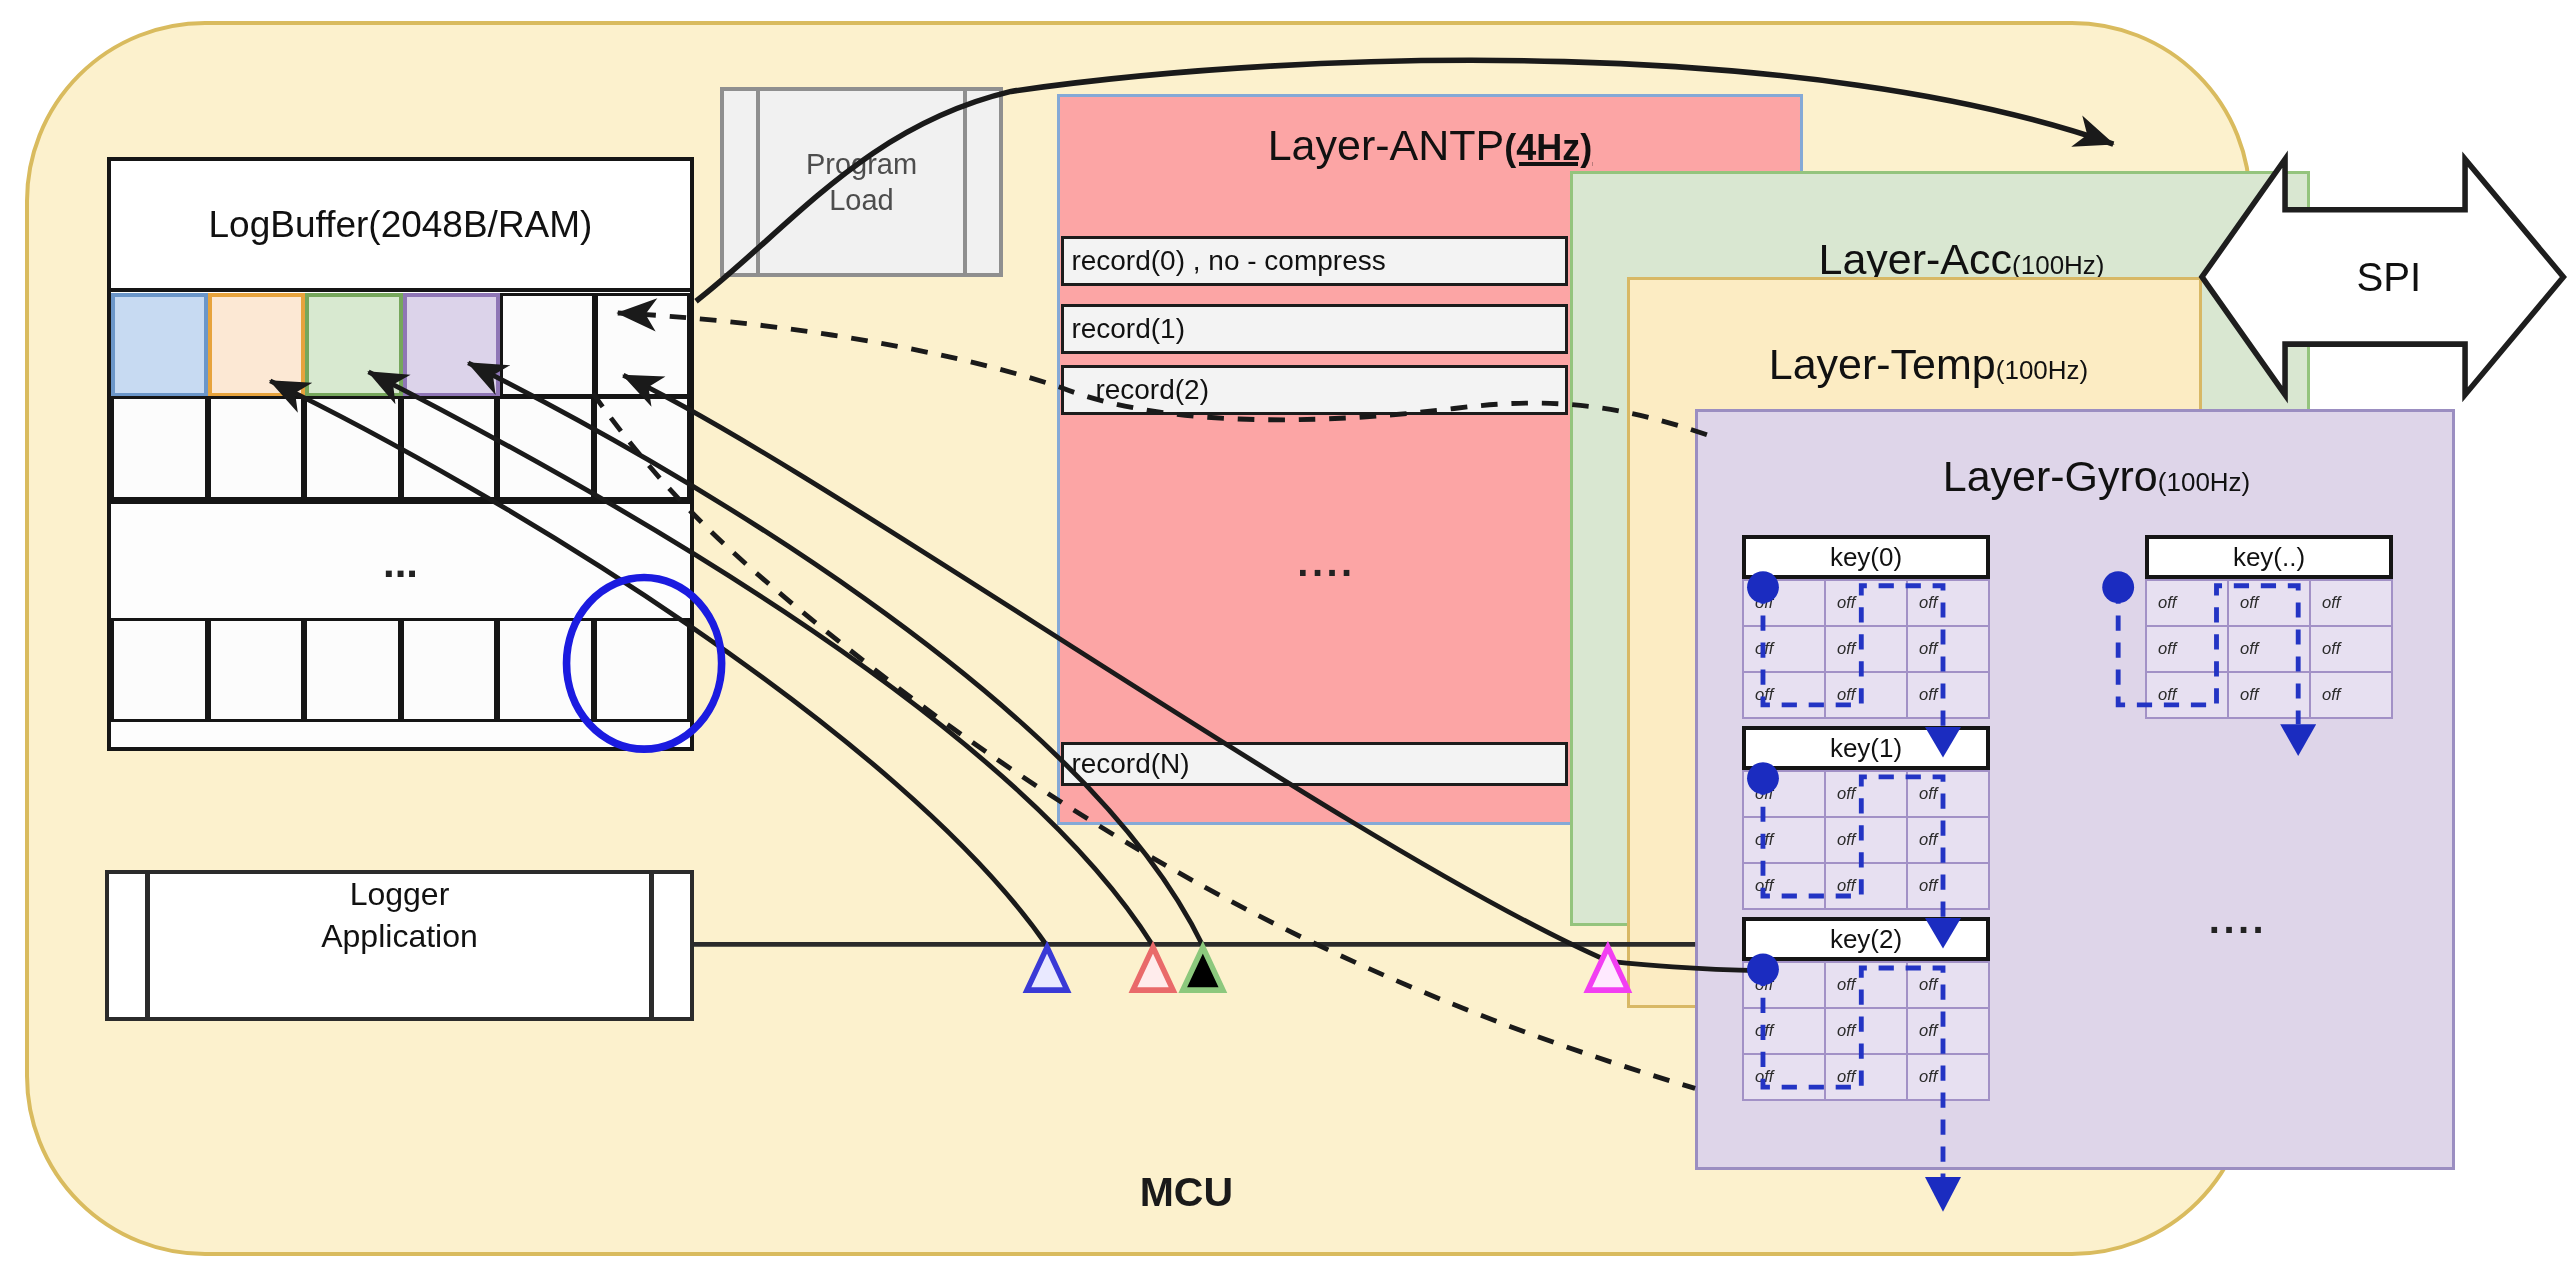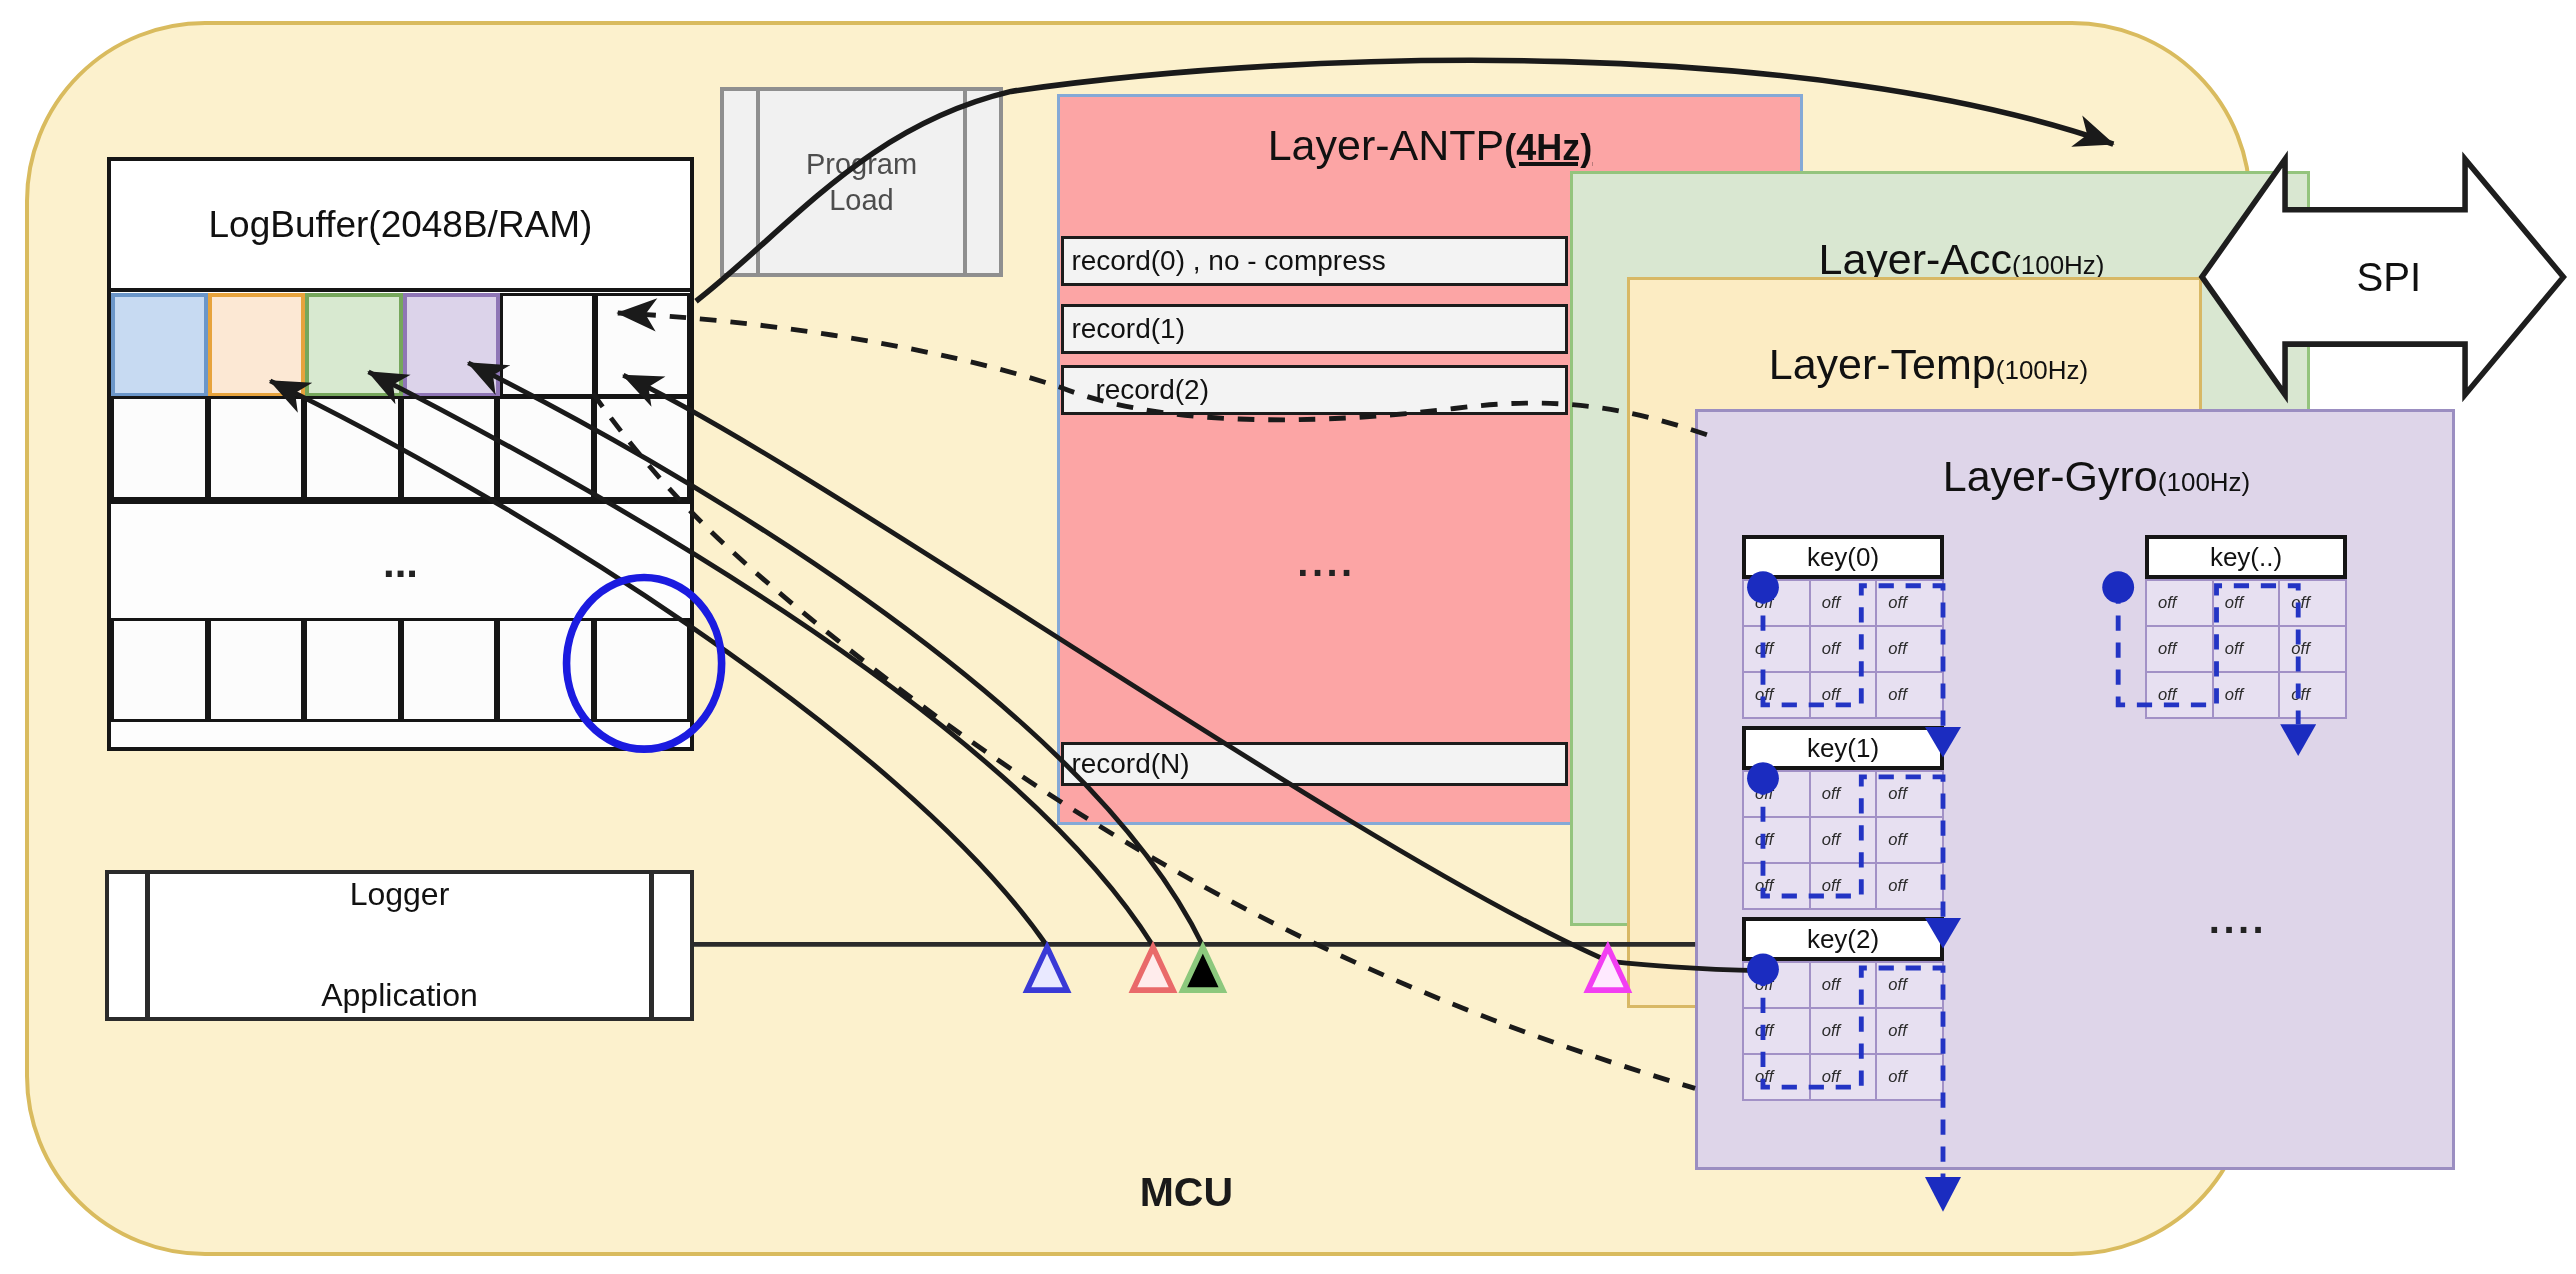--- a/index.html
+++ b/index.html
@@ -41,30 +41,30 @@
   .layer-acc{left:1570px; top:171px; width:740px; height:755px; background:#d9e7d1; border:3.5px solid #94c47d; box-sizing:border-box; z-index:12;}
   .layer-temp{left:1627px; top:277px; width:575px; height:731px; background:#fcecc3; border:3.5px solid #d8b865; box-sizing:border-box; z-index:13;}
   .layer-gyro{left:1695px; top:409px; width:760px; height:761px; background:#ded5e9; border:3.5px solid #9b8ec1; box-sizing:border-box; z-index:14;}
   .layer-title{position:absolute; left:0; right:0; text-align:center; color:#111; font-size:43px;padding-left:43px;}
   .layer-title .freq{font-size:26px;}
   .acc-title{top:61px;}
   .temp-title{top:60px; padding-left:28px;}
   .gyro-title{top:40px;}
 
   
-  .key-table{position:absolute; width:202px; z-index:2;}
+  .key-table{position:absolute; width:248px; z-index:2;}
   .kt-a{left:44px;} .kt-b{left:399px;margin-left:48px;}
   .kt-y0{top:123px;} .kt-y1{top:314px;} .kt-y2{top:505px;}
   .key-header{height:44px; background:#ffffff; border:4.2px solid #151515; box-sizing:border-box; display:flex; align-items:center; justify-content:center; font-size:26px; color:#111;}
   .key-grid{display:grid; grid-template-columns:1fr 1fr 1fr; grid-template-rows:46px 46px 46px; border:1.4px solid #a291c6;}
   .key-cell{border:1.4px solid #a291c6; background:#e7e0f1; box-sizing:border-box; display:flex; align-items:center; padding-left:11px; font-size:16.6px; font-style:italic; color:#2b2b2b;}
   .gyro-dots{position:absolute; left:457px; top:485px; width:166px; text-align:center; font-size:40px; font-weight:700; letter-spacing:3.5px; color:#222;}
 
   
-  .logger{left:105px; top:870px; width:589px; height:151px; background:#ffffff; border:4.8px solid #2b2b2b; box-sizing:border-box; z-index:10; display:flex; align-items:center; justify-content:space-between; flex-direction:column; font-size:32px; color:#111; line-height:1.3;}
+  .logger{left:105px; top:870px; width:589px; height:151px; background:#ffffff; border:4.8px solid #2b2b2b; box-sizing:border-box; z-index:10; display:flex; align-items:center; justify-content:flex-start; flex-direction:column; font-size:32px; color:#111; line-height:1.3;}
   .lg-bar{position:absolute; top:0; bottom:0; width:4.8px; background:#2b2b2b;}
   .lg-bar.left{left:36px;} .lg-bar.right{right:36px;}
 
   
   .overlay{left:0; top:0; width:2576px; height:1274px; z-index:50; pointer-events:none;}
   .spi-text{font-size:58px; font-weight:500; fill:#111; font-family:"Liberation Sans",sans-serif;}
 </style>
 </head>
 <body>
 

